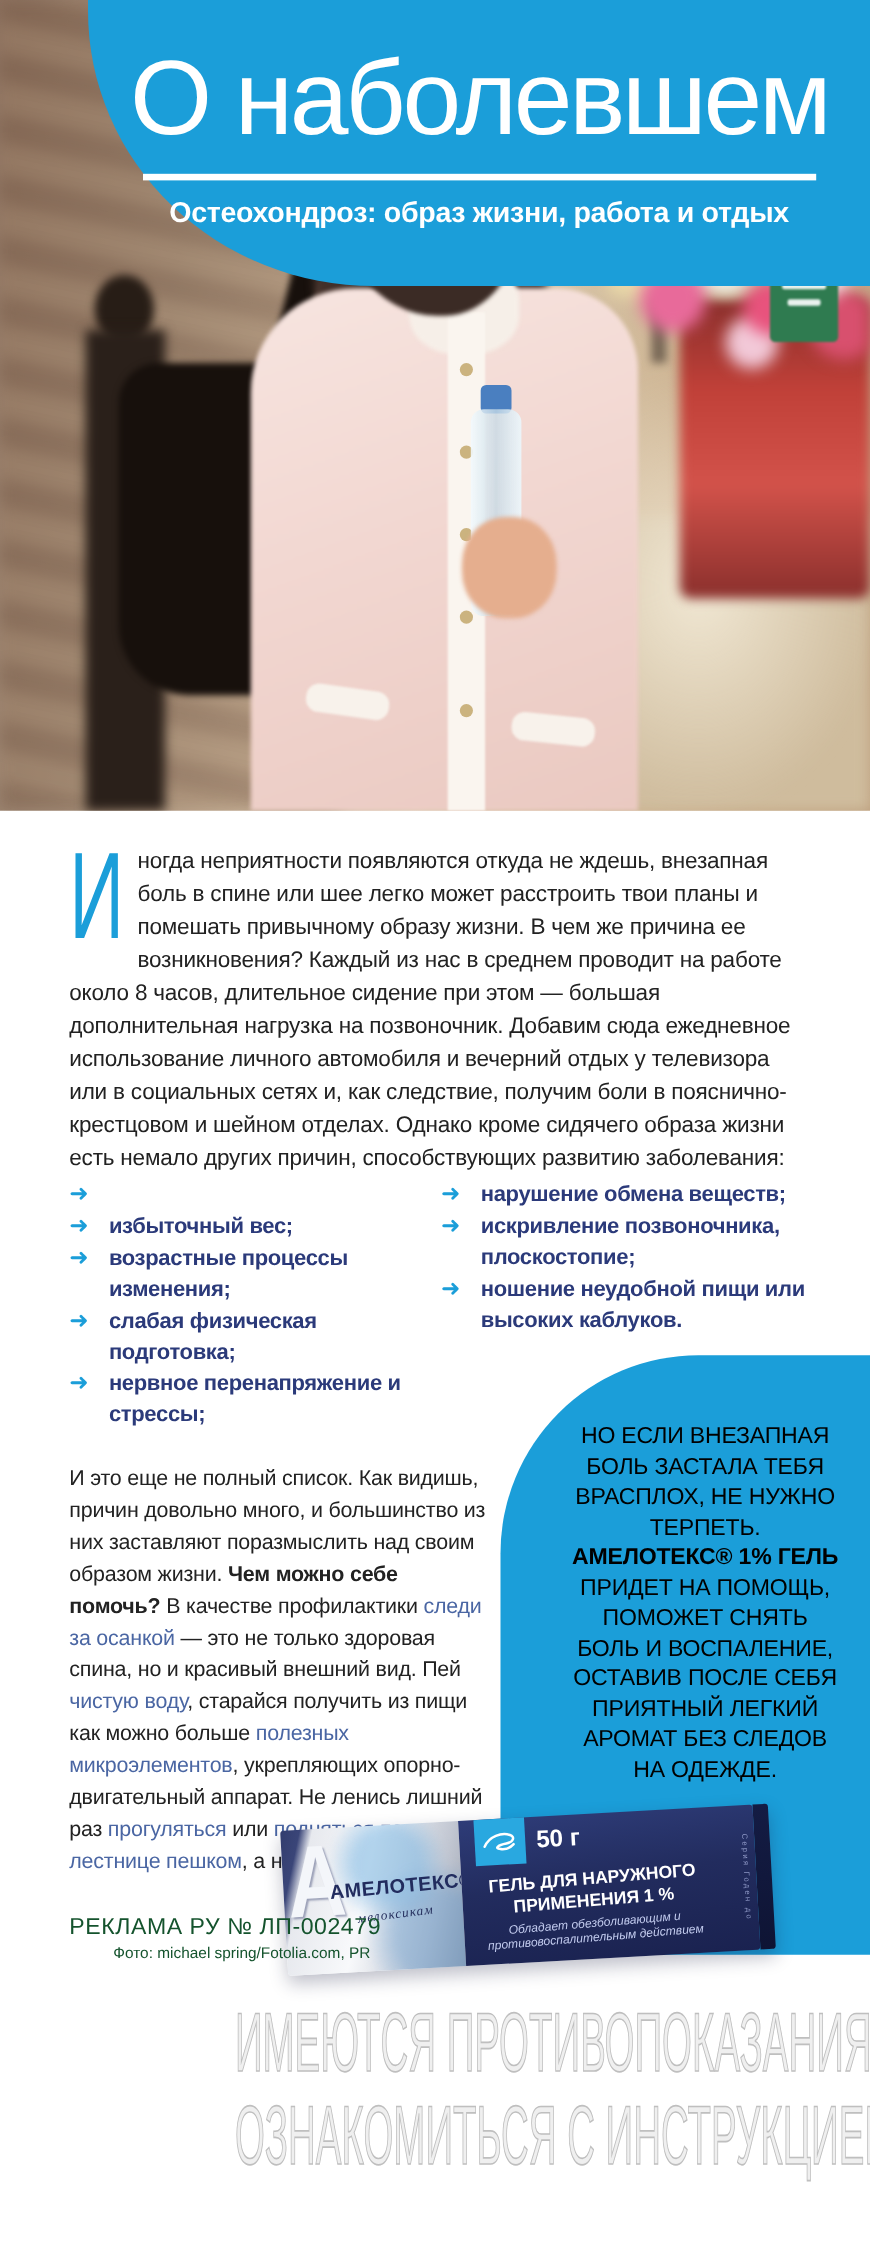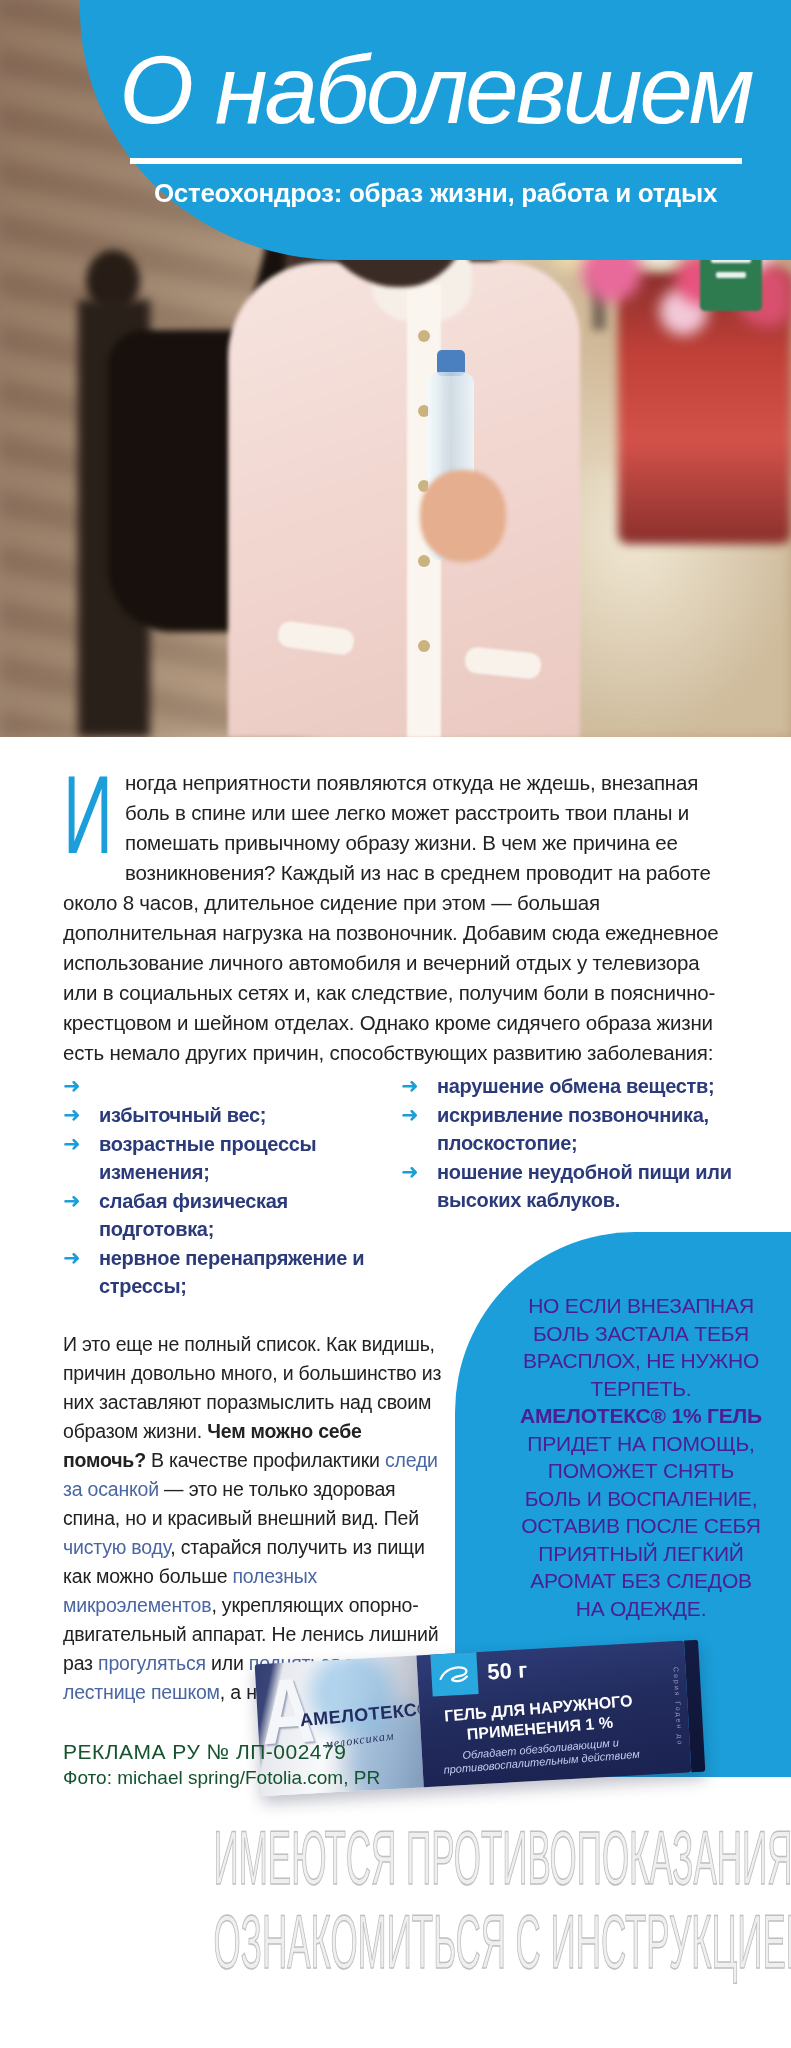--- a/index.html
+++ b/index.html
@@ -48,21 +48,21 @@
       background:radial-gradient(circle at 60% 40%,#efc5aa,#dba284);filter:blur(1.2px);}
   .ph-bottle{left:428px;top:372px;width:46px;height:188px;border-radius:12px;filter:blur(.6px);
       background:linear-gradient(90deg,rgba(242,249,252,.9),rgba(198,219,231,.78) 50%,rgba(236,246,251,.92));}
   .ph-cap{left:437px;top:350px;width:28px;height:26px;background:#4a7fc0;border-radius:5px;filter:blur(.6px);}
   .ph-hand{left:420px;top:470px;width:86px;height:92px;background:#e5ae8e;border-radius:46%;filter:blur(2px);}
 
   
   .header-panel{position:absolute;left:80px;top:0;width:711px;height:260px;z-index:3;
       border-bottom-left-radius:260px 250px;}
   .title{position:relative;margin-top:40px;text-align:center;color:#fff;
-      font-size:96px;font-weight:400;letter-spacing:-3px;line-height:100px;font-style:italic;}
+      font-size:96px;font-weight:400;letter-spacing:-3px;line-height:100px;}
   .title-underline{width:612px;height:6px;background:#fff;margin:18px auto 0 auto;}
   .subtitle{margin-top:14px;text-align:center;color:#fff;font-size:26px;font-weight:bold;letter-spacing:-.3px;}
 
   
   .para1{position:absolute;left:63px;top:768px;width:670px;z-index:2;
       font-size:20.5px;line-height:30px;color:#222;letter-spacing:-.2px;}
   .dropcap{float:left;width:52px;margin:3px 10px 0 0;color:var(--accent);
       font-size:112px;line-height:88px;font-weight:400;transform:scaleX(.62);transform-origin:0 0;}
 
   .causes{position:absolute;left:63px;top:1072px;width:676px;display:flex;z-index:2;}
@@ -72,21 +72,21 @@
   .cause-text{font-weight:bold;color:#2b3a7a;font-size:20px;line-height:28px;letter-spacing:-.3px;}
 
   .para2{position:absolute;left:63px;top:1330px;width:384px;z-index:2;
       font-size:19.5px;line-height:29px;color:#222;letter-spacing:-.2px;}
   .seg-bold{font-weight:bold;}
   .seg-blue{color:#4a66a3;}
 
   
   .ad-box{position:absolute;left:455px;top:1232px;width:336px;height:545px;z-index:4;
       border-top-left-radius:180px;}
-  .ad-text{padding:60px 26px 0 62px;text-align:center;color:#4c1d95;
+  .ad-text{padding:60px 26px 0 62px;text-align:center;color:#000000;
       font-size:21px;line-height:27.5px;letter-spacing:-.2px;}
 
   
   .product{position:absolute;left:258px;top:1652px;width:444px;height:132px;z-index:5;
       transform:rotate(-3.2deg);display:flex;border-radius:3px;
       box-shadow:0 7px 16px rgba(20,25,60,.28);}
   .pk-left{position:relative;width:162px;flex:0 0 162px;overflow:hidden;border-radius:3px 0 0 3px;
       background:linear-gradient(105deg,#323d6e 0%,#3a4578 9%,#e7e9ee 15%,#f8f9fb 45%,#c2c7d2 80%,#9ba1af 100%);}
   .pk-swirl{position:absolute;left:40px;top:-10px;width:140px;height:150px;
       background:radial-gradient(circle at 40% 30%,rgba(120,180,225,.55) 0 22%,transparent 40%),
@@ -107,21 +107,21 @@
       font-size:16px;line-height:20px;transform:rotate(-1.5deg);}
   .pk-claim{position:absolute;left:4px;right:34px;top:94px;text-align:center;color:#c2cbee;
       font-style:italic;font-size:11px;line-height:13px;transform:rotate(-1.5deg);}
   .pk-side-text{position:absolute;right:6px;top:26px;writing-mode:vertical-rl;font-size:7px;
       color:#8d97c5;letter-spacing:2px;}
   .pk-edge{width:14px;flex:0 0 14px;background:linear-gradient(180deg,#141c44,#0e1434);border-radius:0 3px 3px 0;}
 
   
   .legal{position:absolute;left:63px;top:1740px;z-index:6;color:#14532d;}
   .legal-reg{font-size:21px;letter-spacing:.5px;}
-  .legal-credit{font-size:19px;margin-top:3px;}
+  .legal-credit{font-size:14px;margin-top:3px;margin-left:40px;}
 
   
   .warning{position:absolute;left:0;top:1816px;width:791px;z-index:2;text-align:center;}
   .warn-line{white-space:nowrap;font-size:76px;line-height:84px;font-weight:400;
       color:#efefef;-webkit-text-stroke:1.5px #bfbfbf;
       transform:scaleX(.46);transform-origin:50% 50%;}
 </style>
 </head>
 <body>
 

